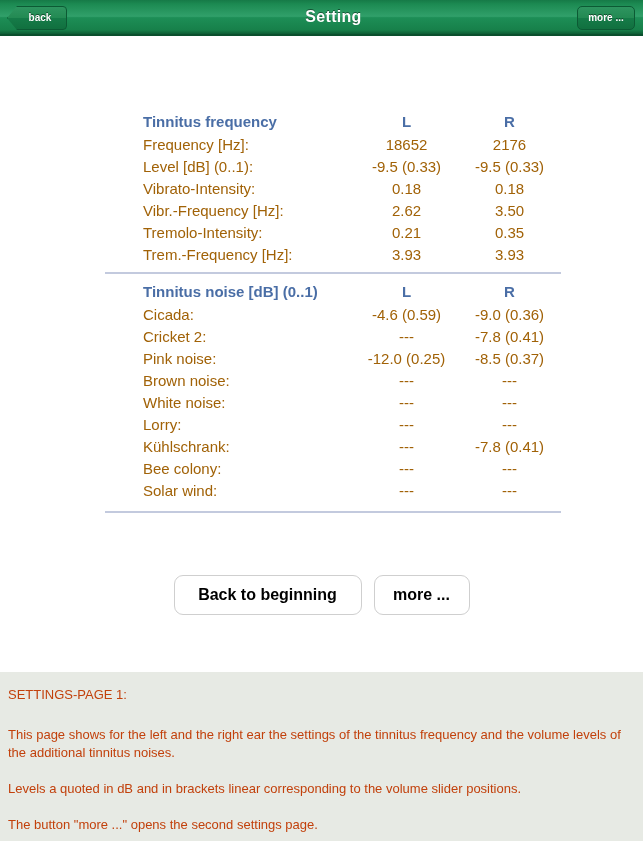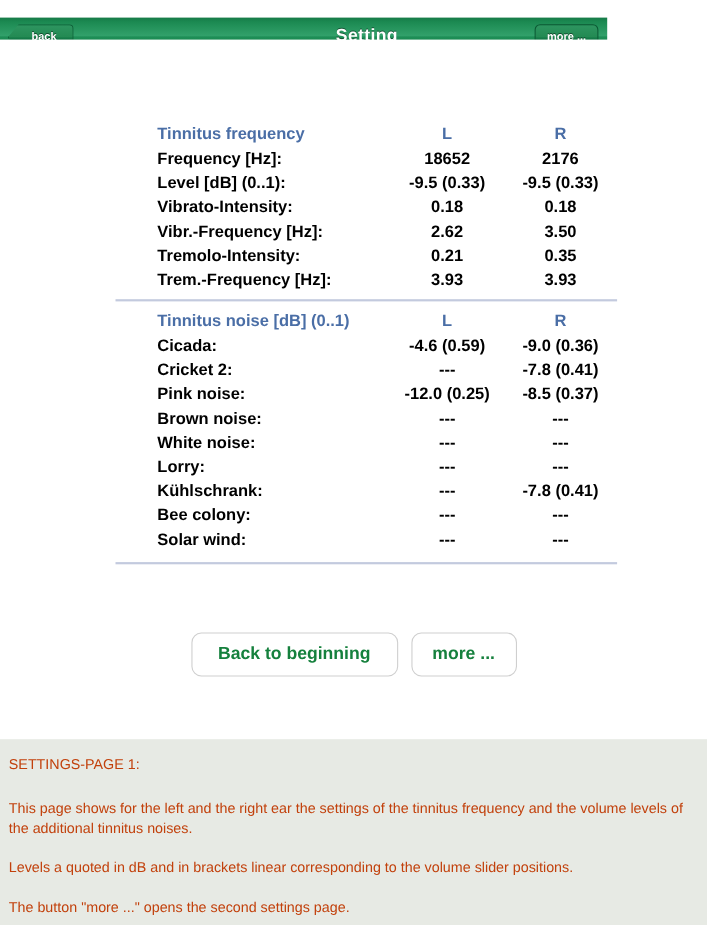--- a/index.html
+++ b/index.html
@@ -19,22 +19,22 @@
     position: relative;
     width: 643px;
     height: 841px;
     background: #ffffff;
   }
 
   
   .navbar {
     position: absolute;
     left: 0;
-    top: 16px;
-    width: 552px;
+    top: 0;
+    width: 643px;
     height: 36px;
     background: linear-gradient(to bottom,
         #167a47 0%,
         #1c8a52 12%,
         #31a06a 48%,
         #1d8e56 52%,
         #17804a 88%,
         #0d5c34 100%);
     border-bottom: 2px solid #0a4f2d;
     box-sizing: border-box;
@@ -124,22 +124,21 @@
   table.data {
     border-collapse: collapse;
     width: 456px;
     table-layout: fixed;
   }
   table.data td {
     padding: 0;
     height: 22px;
     vertical-align: middle;
     font-size: 15px;
-    color: #000000;
-    font-weight: bold;
+    color: #a16207;
   }
   table.data td.label {
     width: 250px;
     text-align: left;
     padding-left: 38px;
     box-sizing: border-box;
   }
   table.data td.valL {
     width: 103px;
     text-align: center;
@@ -177,21 +176,21 @@
     width: 643px;
     display: flex;
     justify-content: center;
     align-items: center;
     gap: 12px;
   }
   .action-btn {
     background: #ffffff;
     border: 1px solid #cfcfcf;
     border-radius: 9px;
-    color: #15803d;
+    color: #000000;
     font-size: 16px;
     font-weight: bold;
     height: 40px;
     line-height: 38px;
     text-align: center;
     box-sizing: border-box;
   }
   .action-btn.wide { width: 188px; }
   .action-btn.narrow { width: 96px; }
 

